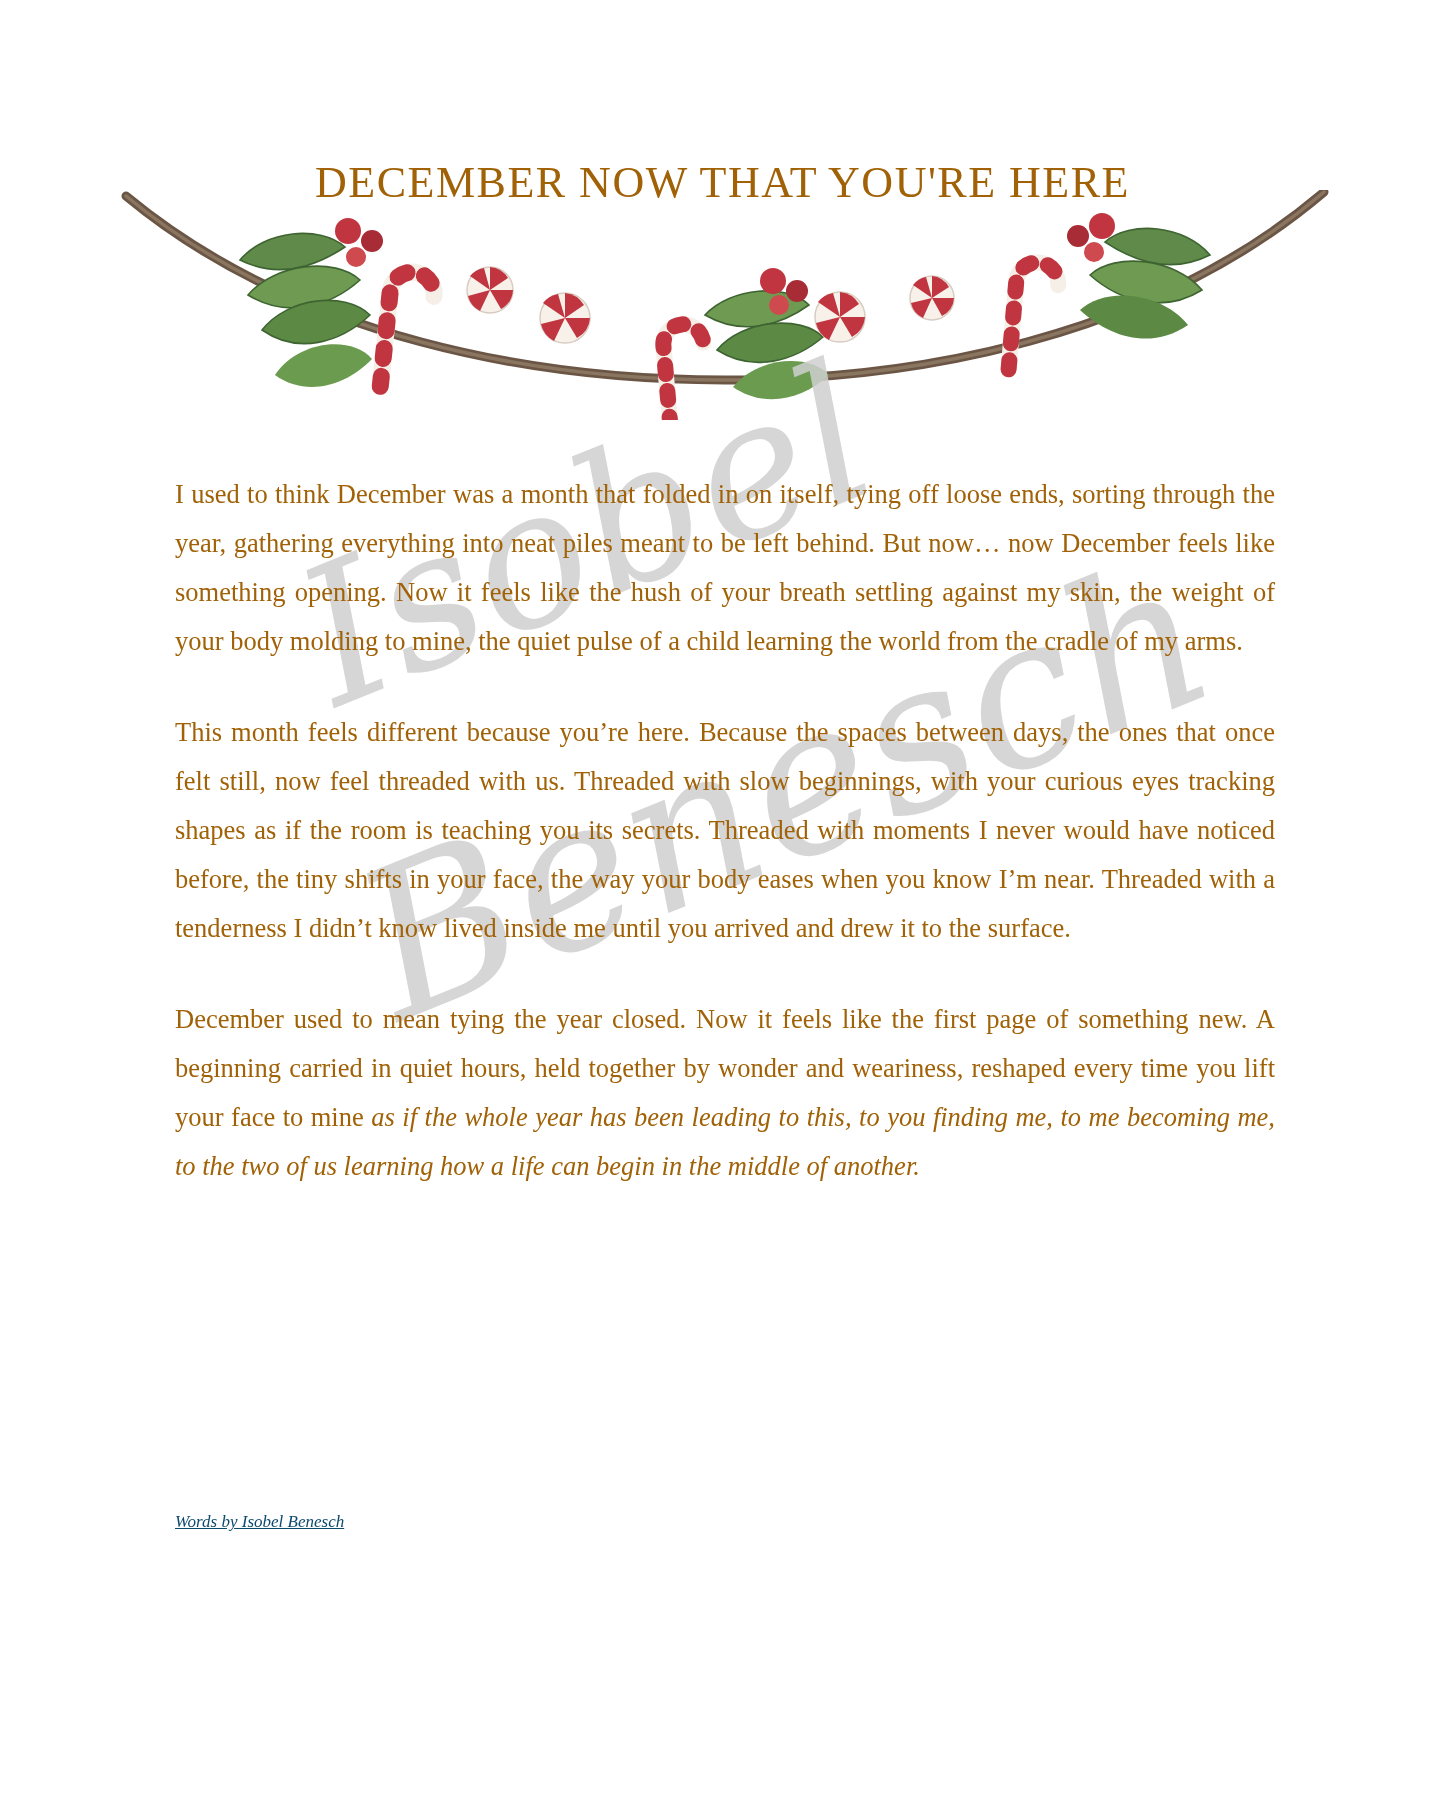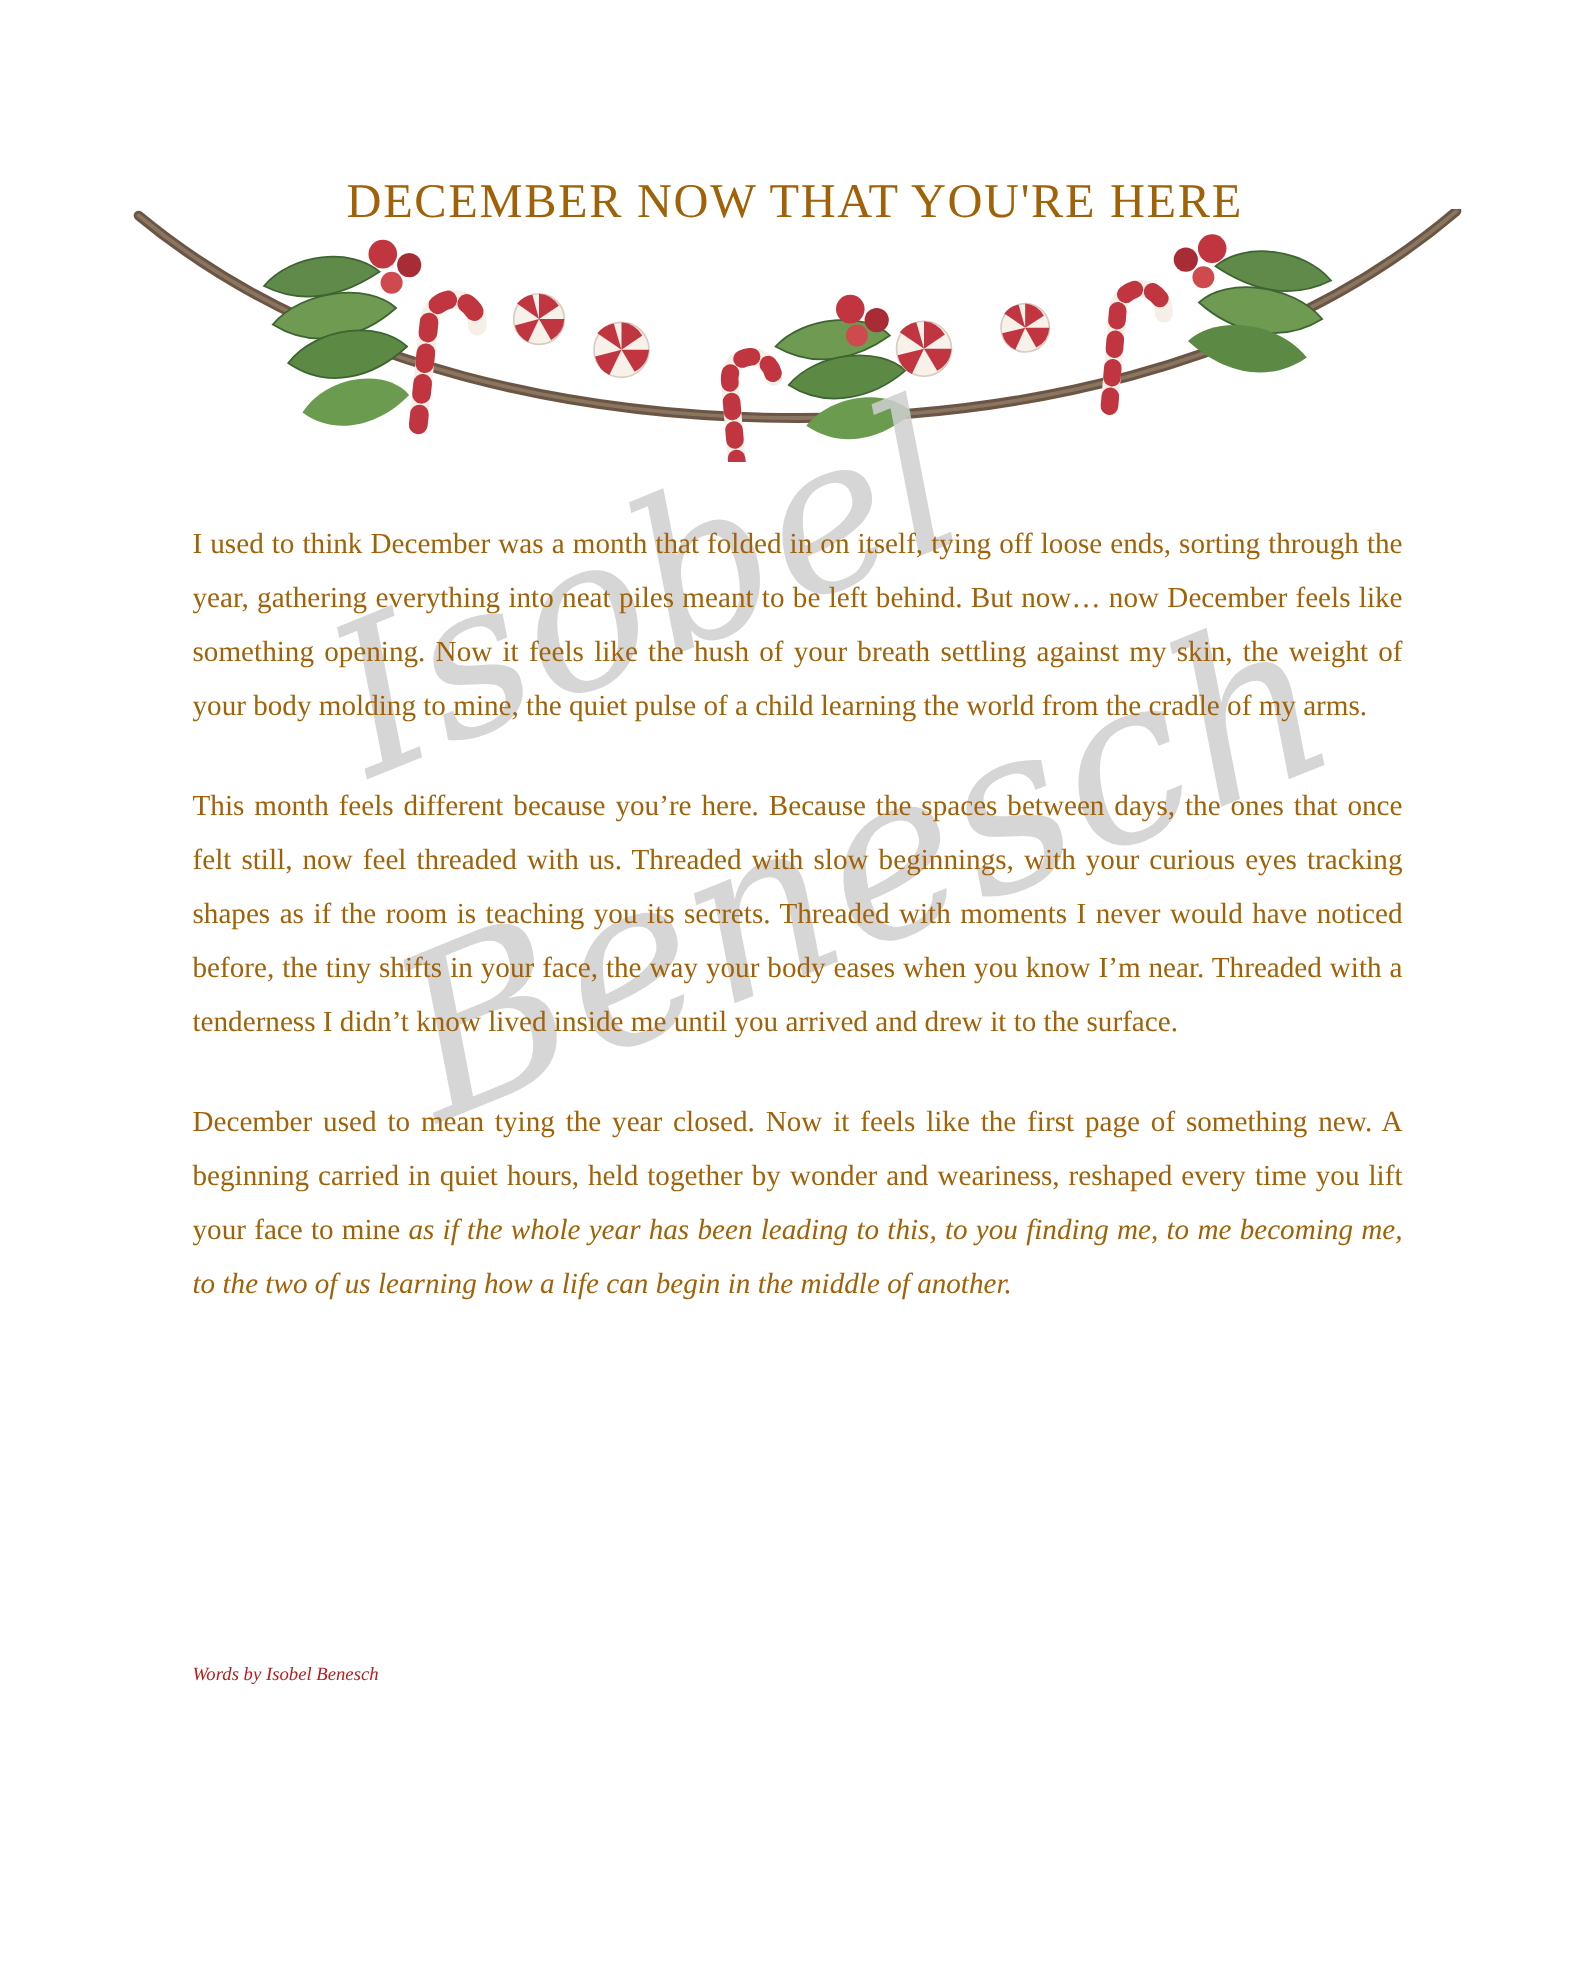--- a/index.html
+++ b/index.html
@@ -95,22 +95,23 @@
   }
   .para em {
   }
   .credit {
     position: absolute;
     top: 1512px;
     left: 175px;
     font-family: "Liberation Serif", serif;
     font-style: italic;
     font-size: 17px;
-    color: #b91c1c;
+    color: #0c4a6e;
     z-index: 10;
+    text-decoration: underline;
   }
 </style>
 </head>
 <body>
 
 <div class="page">
 
   <h1 class="title">DECEMBER NOW THAT YOU'RE HERE</h1>
 
   <div class="garland">

